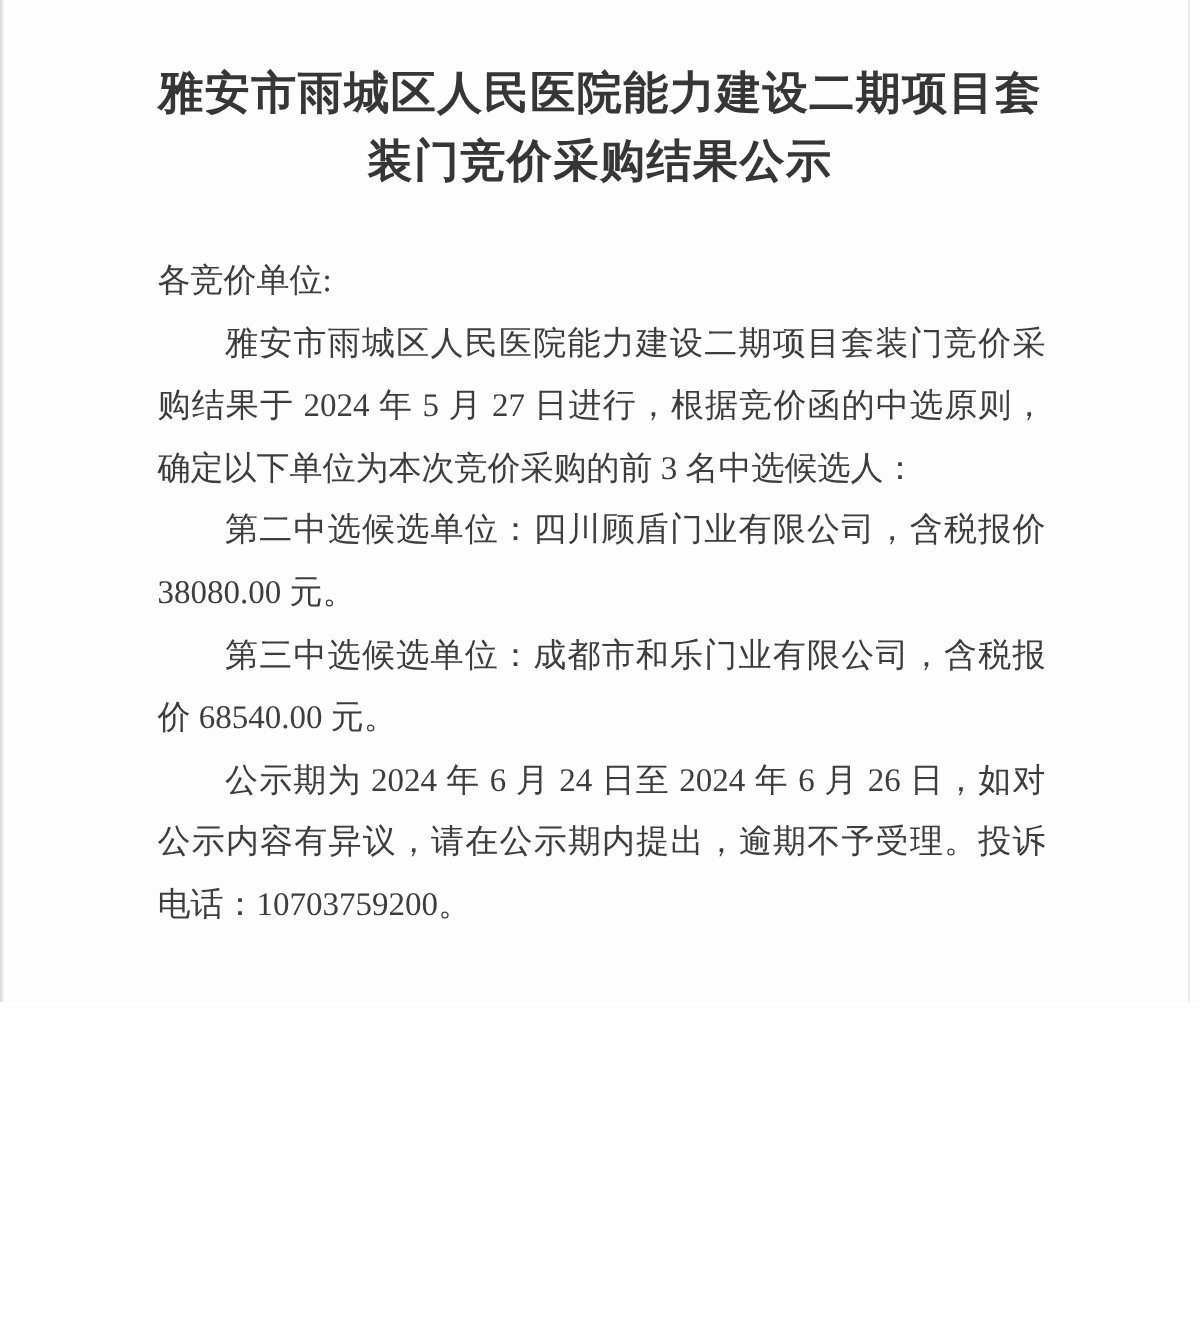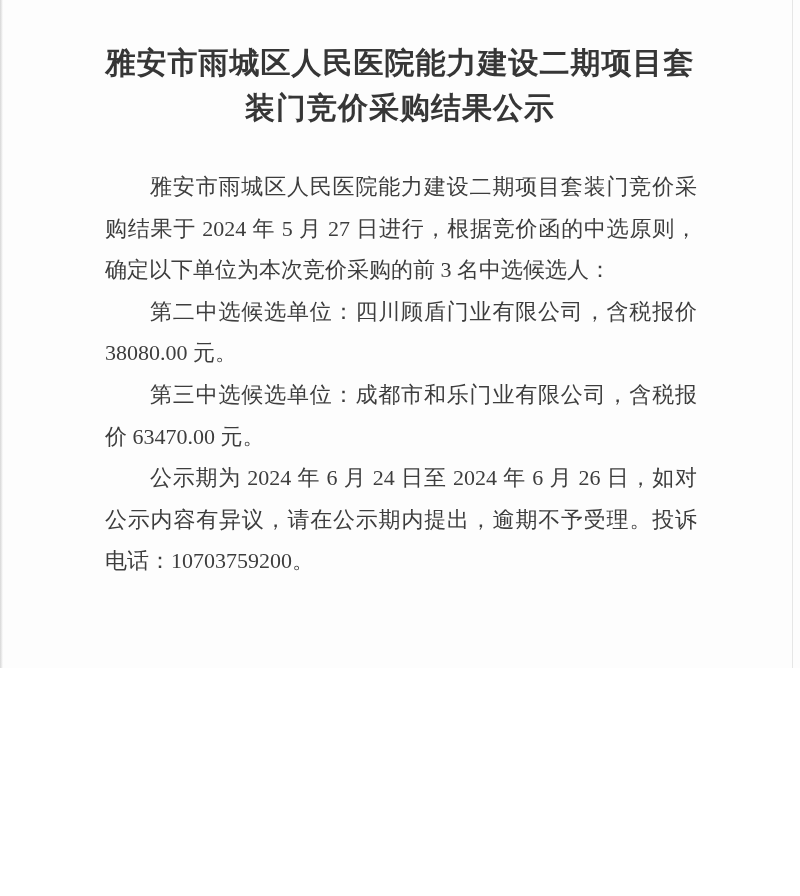--- a/index.html
+++ b/index.html
@@ -91,27 +91,28 @@
 <div class="page">
   <div class="edge-left"></div>
   <div class="edge-right"></div>
 
   <div class="doc-title">
     <div>雅安市雨城区人民医院能力建设二期项目套</div>
     <div>装门竞价采购结果公示</div>
   </div>
 
   <div class="body-block">
+    <div class="line">各竞价单位:</div>
     <div class="line ind just">雅安市雨城区人民医院能力建设二期项目套装门竞价采</div>
     <div class="line just">购结果于 2024 年 5 月 27 日进行，根据竞价函的中选原则，</div>
     <div class="line">确定以下单位为本次竞价采购的前 3 名中选候选人：</div>
     <div class="line ind just">第二中选候选单位：四川顾盾门业有限公司，含税报价</div>
     <div class="line">38080.00 元。</div>
     <div class="line ind just">第三中选候选单位：成都市和乐门业有限公司，含税报</div>
-    <div class="line">价 63470.00 元。</div>
+    <div class="line">价 68540.00 元。</div>
     <div class="line ind just">公示期为 2024 年 6 月 24 日至 2024 年 6 月 26 日，如对</div>
     <div class="line just">公示内容有异议，请在公示期内提出，逾期不予受理。投诉</div>
     <div class="line">电话：10703759200。</div>
   </div>
 
   <div class="sig-company">雅安城投建筑工程有限公司</div>
   <div class="sig-date">2024 年 6 月 24 日</div>
 
   <svg class="stamp" viewBox="0 0 200 200" xmlns="http://www.w3.org/2000/svg">
     <defs>

